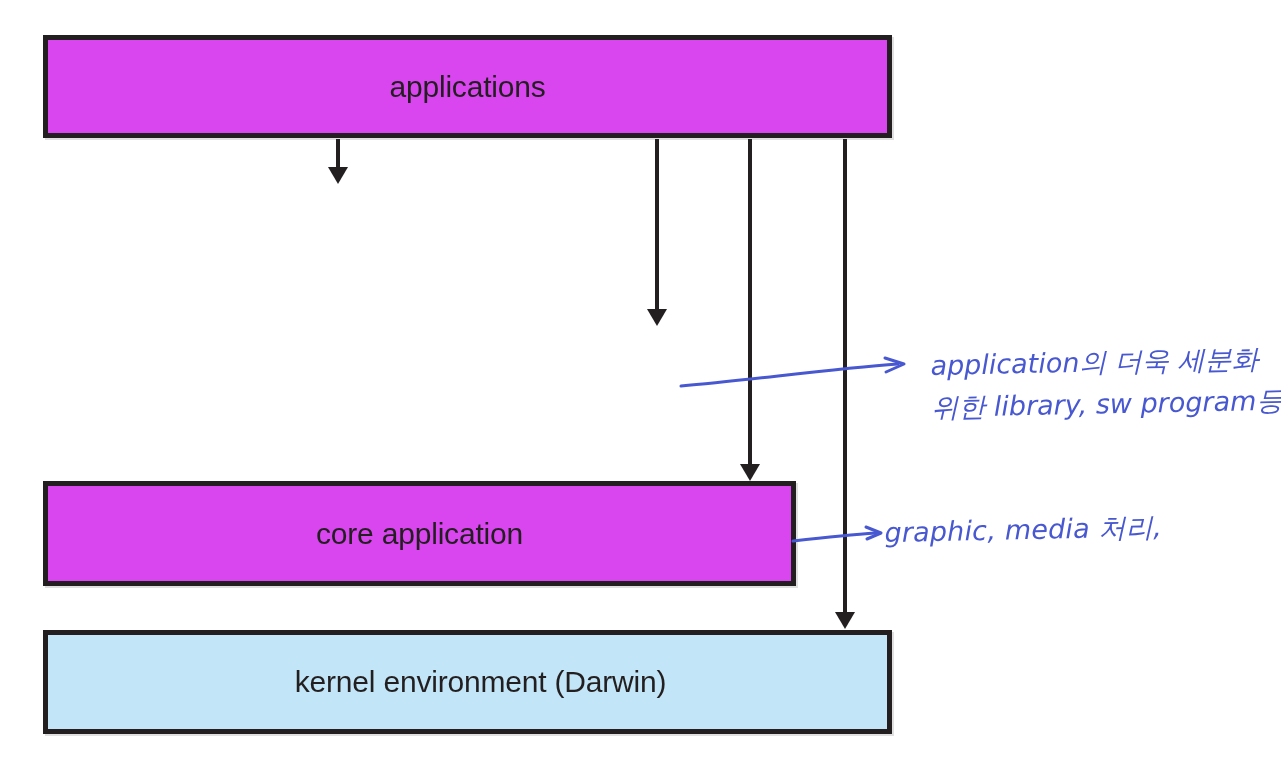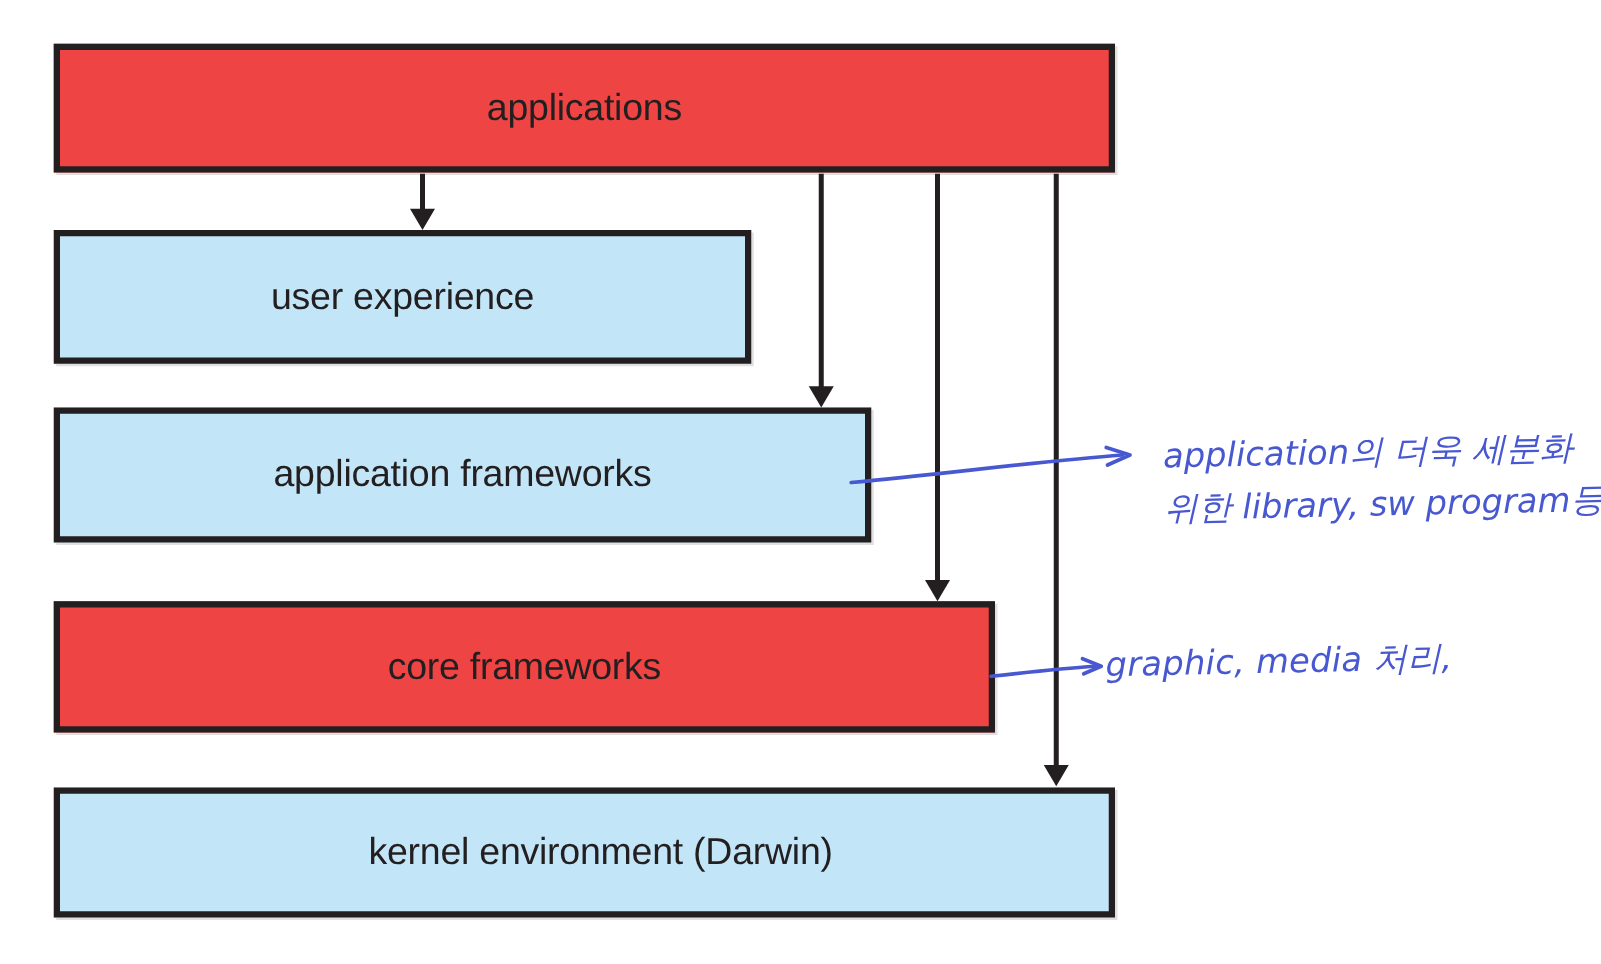--- a/index.html
+++ b/index.html
@@ -31,21 +31,21 @@
     box-shadow: 2px 2px 0 rgba(0,0,0,0.12);
   }
   .layer-box .layer-label {
     font-family: "Liberation Sans", sans-serif;
     font-size: 30px;
     font-weight: 400;
     color: #231f20;
     letter-spacing: -0.2px;
     white-space: nowrap;
   }
-  .fill-gray { background: #ef4444; }
+  .fill-gray { background: #d946ef; }
   .fill-blue { background: #c2e6f7; }
 
   
   #box-applications      { left: 43px;  top: 35px;  width: 849px; height: 103px; }
   #box-user-experience   { left: 43px;  top: 184px; width: 558px; height: 107px; }
   #box-application-fw    { left: 43px;  top: 326px; width: 654px; height: 108px; }
   #box-core-frameworks   { left: 43px;  top: 481px; width: 753px; height: 105px; }
   #box-kernel            { left: 43px;  top: 630px; width: 849px; height: 104px; padding-left: 26px; }
 
   
@@ -104,30 +104,24 @@
 </style>
 </head>
 <body>
 
 <div id="canvas">
 
   <div class="layer-box fill-gray" id="box-applications">
     <span class="layer-label">applications</span>
   </div>
 
-  <div class="layer-box fill-blue" id="box-user-experience">
-    <span class="layer-label">user experience</span>
-  </div>
 
-  <div class="layer-box fill-blue" id="box-application-fw">
-    <span class="layer-label">application frameworks</span>
-  </div>
 
   <div class="layer-box fill-gray" id="box-core-frameworks">
-    <span class="layer-label">core frameworks</span>
+    <span class="layer-label">core application</span>
   </div>
 
   <div class="layer-box fill-blue" id="box-kernel">
     <span class="layer-label">kernel environment (Darwin)</span>
   </div>
 
   <div class="connector" id="arrow-app-to-ux">
     <div class="stem"></div>
     <div class="head"></div>
   </div>

